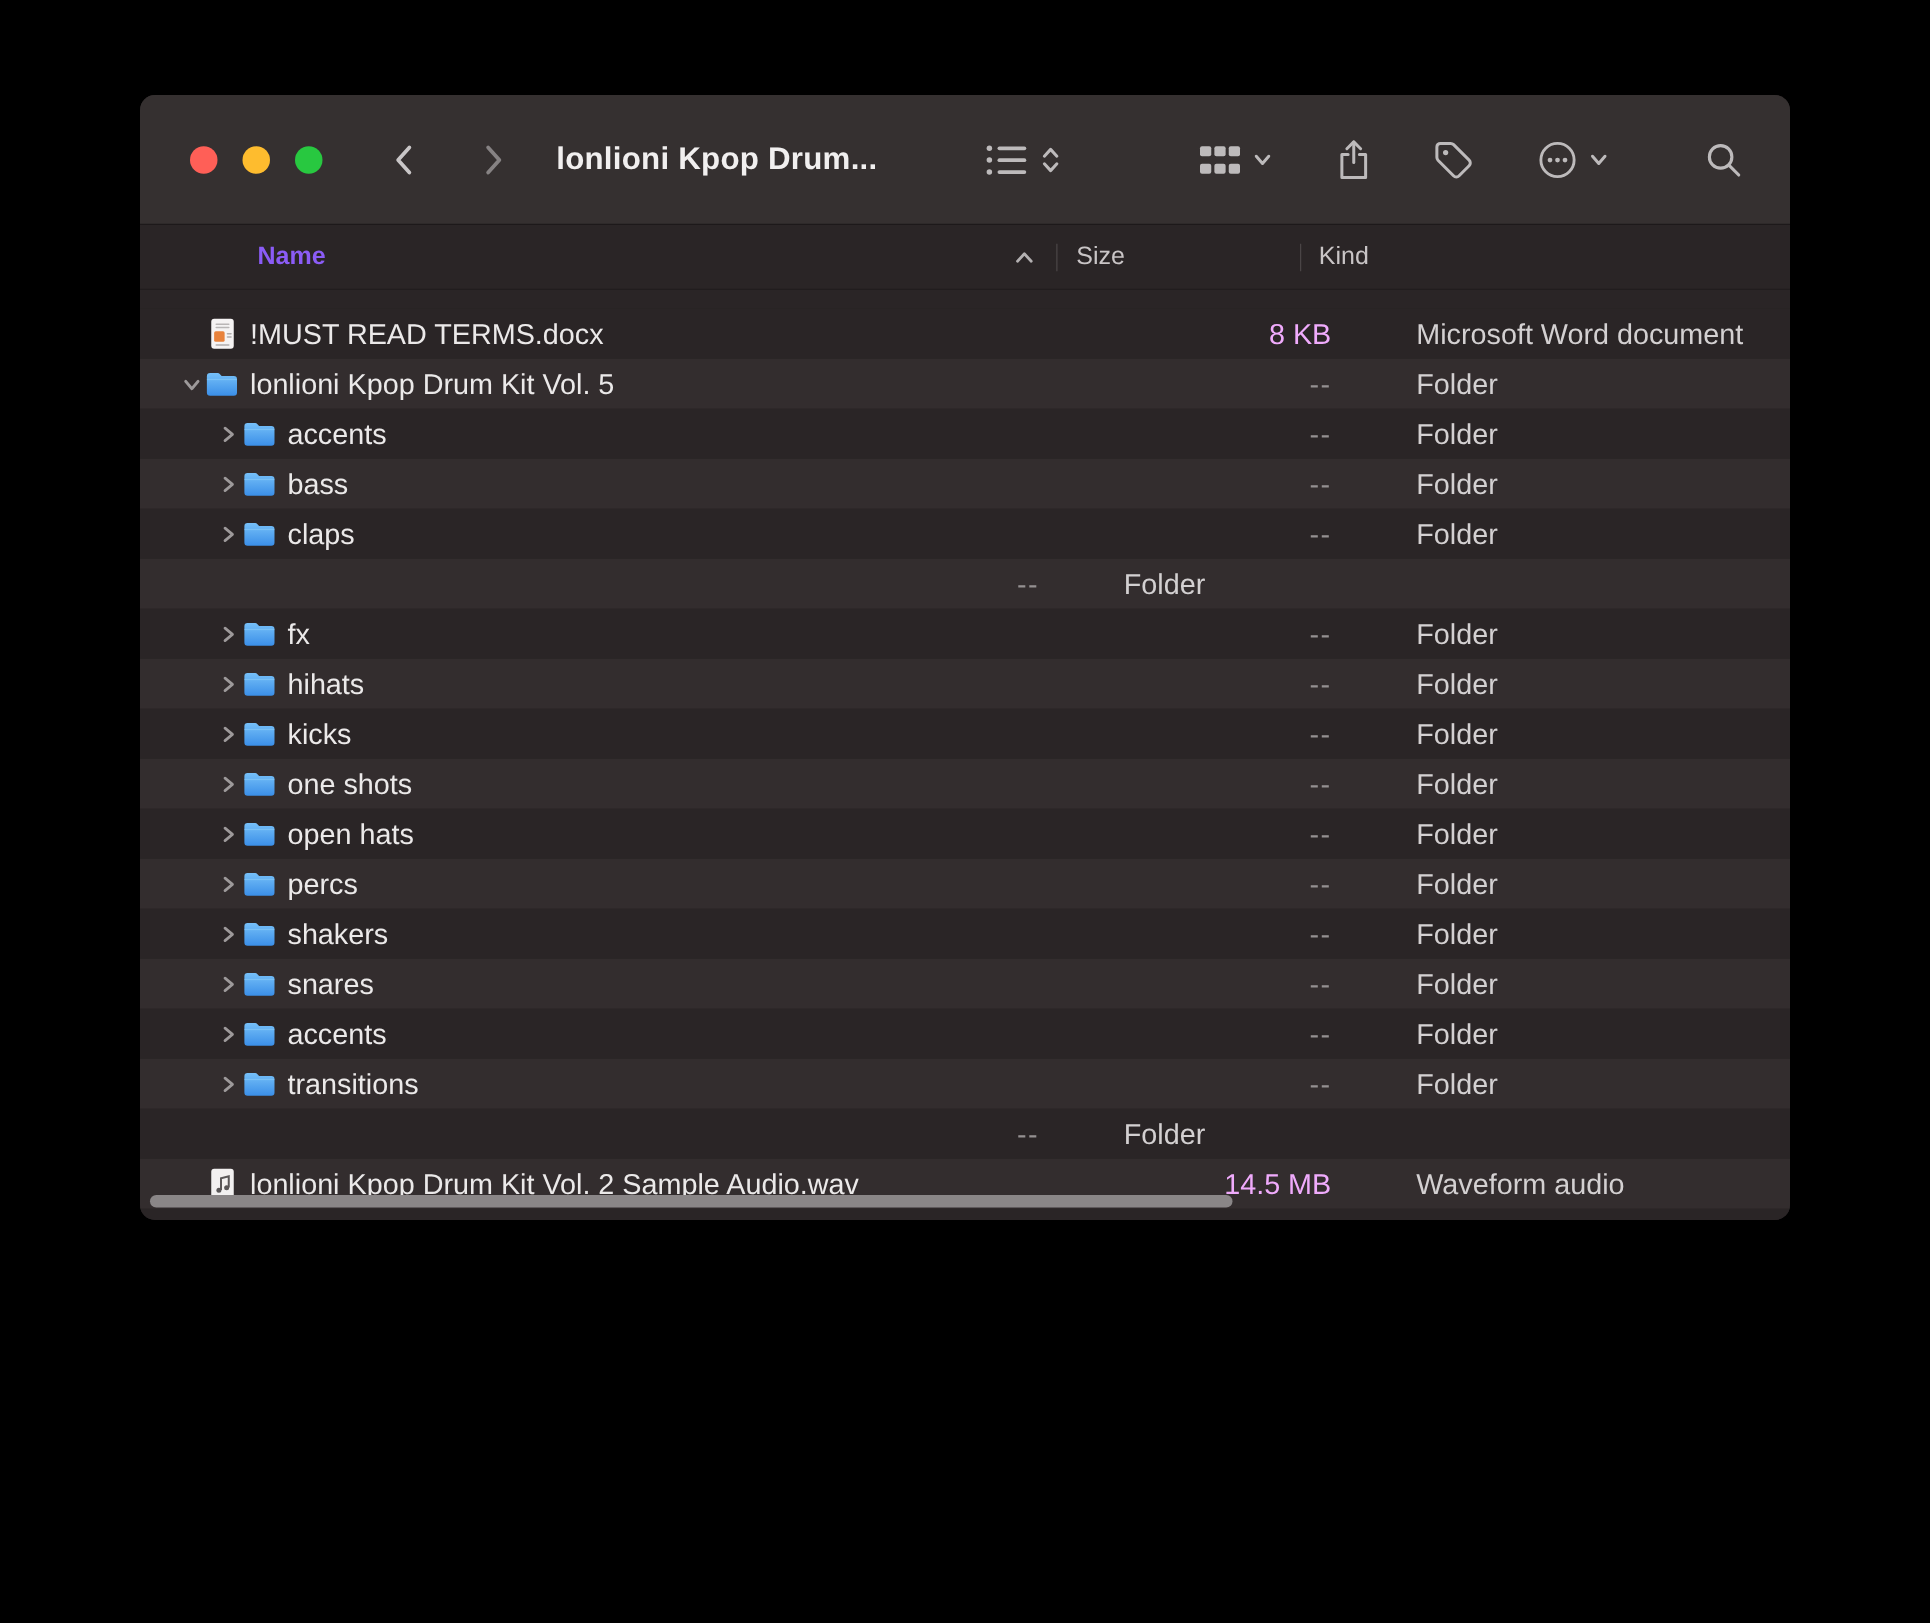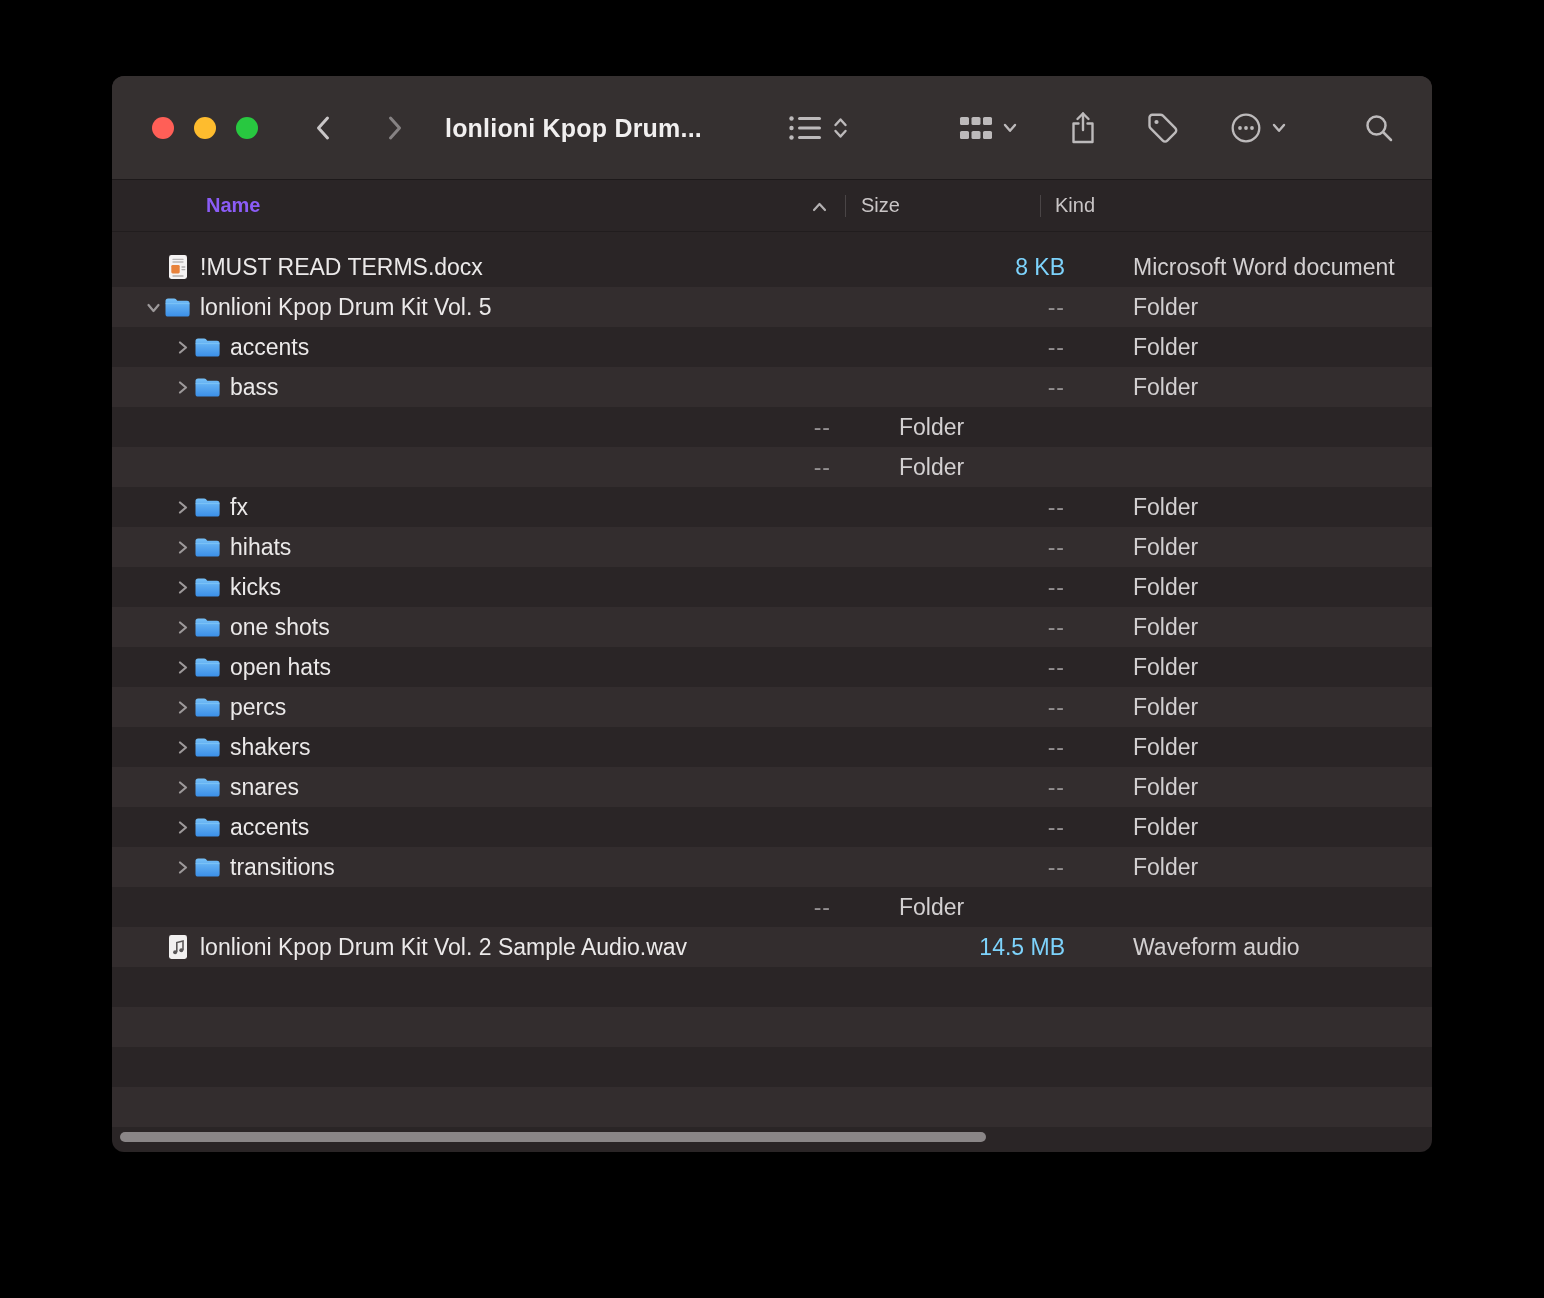--- a/index.html
+++ b/index.html
@@ -3,21 +3,21 @@
 <meta charset="utf-8">
 <style>
   * { margin:0; padding:0; box-sizing:border-box; }
   html,body { background:#000; }
   body {
     width:1544px; height:1298px; position:relative; overflow:hidden;
     font-family:"Liberation Sans","DejaVu Sans",sans-serif;
     -webkit-font-smoothing:antialiased;
   }
   .window {
-    position:absolute; left:112px; top:76px; width:1320px; height:1076px;
+    position:absolute; left:112px; top:76px; width:1320px; height:900px;
     background:#2a2526; border-radius:12px; overflow:hidden;
     box-shadow:0 25px 70px rgba(0,0,0,.65);
   }
   
   .toolbar { position:relative; height:104px; background:#353030; border-bottom:1px solid #1d191a; }
   .toolbar .abs { position:absolute; top:50%; transform:translateY(-50%); display:flex; align-items:center; }
   .traffic { left:40px; gap:20px; }
   .traffic span { width:22px; height:22px; border-radius:50%; display:block; }
   .nav-back { left:200px; } .nav-fwd { left:272px; }
   .win-title { left:333px; font-size:25px; font-weight:700; color:#f1efef; letter-spacing:.2px; white-space:nowrap; }
@@ -46,21 +46,21 @@
     display:grid; grid-template-columns:733px 195px 1fr; height:40px; align-items:center;
     font-size:23px; color:#ebe9e9; background:#2a2526;gap:39px;
   }
   .row.alt { background:#332d2e; }
   .cell-name { display:flex; align-items:center; height:100%; padding-left:30px; white-space:nowrap; overflow:hidden; }
   .cell-name.ind1 { padding-left:60px; }
   .chev { width:22px; flex:none; display:flex; align-items:center; justify-content:center; }
   .ficon { width:27px; height:26px; flex:none; margin-right:9px; display:flex; align-items:center; justify-content:center; }
   .ficon svg { display:block; }
   .flabel { overflow:hidden; text-overflow:ellipsis; }
-  .cell-size { text-align:right; padding-right:14px; color:#7dd3fc; }
+  .cell-size { text-align:right; padding-right:14px; color:#f0abfc; }
   .cell-size.dash { color:#949091; letter-spacing:1px; }
   .cell-kind { padding-left:15px; color:#d3d0d1; white-space:nowrap; overflow:hidden; }
   
   .hscroll-thumb {
     position:absolute; left:8px; bottom:10px; width:866px; height:10px;
     border-radius:5px; background:#8a8687;
   }
   .svgdefs { position:absolute; width:0; height:0; overflow:hidden; }
 </style>
 </head>
@@ -270,20 +270,34 @@
               <path d="M1.5 5 a2.6 2.6 0 0 1 2.6 -2.6 h6.1 a2.2 2.2 0 0 1 1.6 .7 l1.5 1.6 h9.7 a2.6 2.6 0 0 1 2.6 2.6 v10.6 a2.6 2.6 0 0 1 -2.6 2.6 H4.1 a2.6 2.6 0 0 1 -2.6 -2.6 z" fill="url(#foldergrad)"></path>
               <path d="M1.5 7.6 h24" stroke="#8ed0fa" stroke-width="1" opacity=".55"></path>
             </svg>
           </span>
           <span class="flabel">bass</span>
         </div>
         <div class="cell-size dash">--</div>
         <div class="cell-kind">Folder</div>
       </div>
       <div class="row">
+        <div class="cell-name ind1">
+          <span class="chev">
+            <svg width="12" height="17" viewBox="0 0 12 17">
+              <path d="M3 3.5 L9 8.5 L3 13.5" stroke="#9d999a" stroke-width="2.2" fill="none" stroke-linecap="round" stroke-linejoin="round"></path>
+            </svg>
+          </span>
+          <span class="ficon">
+            <svg width="27" height="22" viewBox="0 0 27 22">
+              <path d="M1.5 5 a2.6 2.6 0 0 1 2.6 -2.6 h6.1 a2.2 2.2 0 0 1 1.6 .7 l1.5 1.6 h9.7 a2.6 2.6 0 0 1 2.6 2.6 v10.6 a2.6 2.6 0 0 1 -2.6 2.6 H4.1 a2.6 2.6 0 0 1 -2.6 -2.6 z" fill="url(#foldergrad)"></path>
+              <path d="M1.5 7.6 h24" stroke="#8ed0fa" stroke-width="1" opacity=".55"></path>
+            </svg>
+          </span>
+          <span class="flabel">claps</span>
+        </div>
         <div class="cell-size dash">--</div>
         <div class="cell-kind">Folder</div>
       </div>
       <div class="row alt">
         <div class="cell-size dash">--</div>
         <div class="cell-kind">Folder</div>
       </div>
       <div class="row">
         <div class="cell-name ind1">
           <span class="chev">

